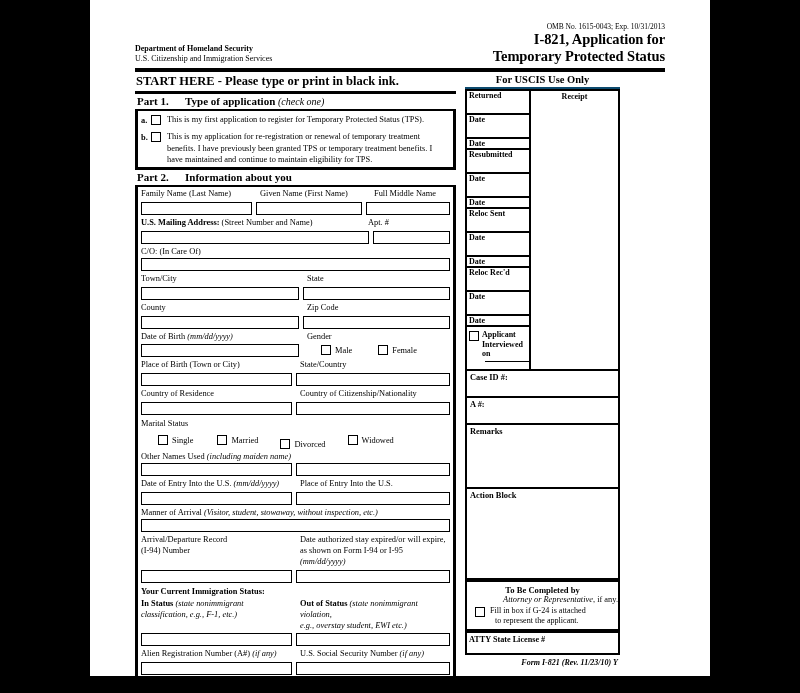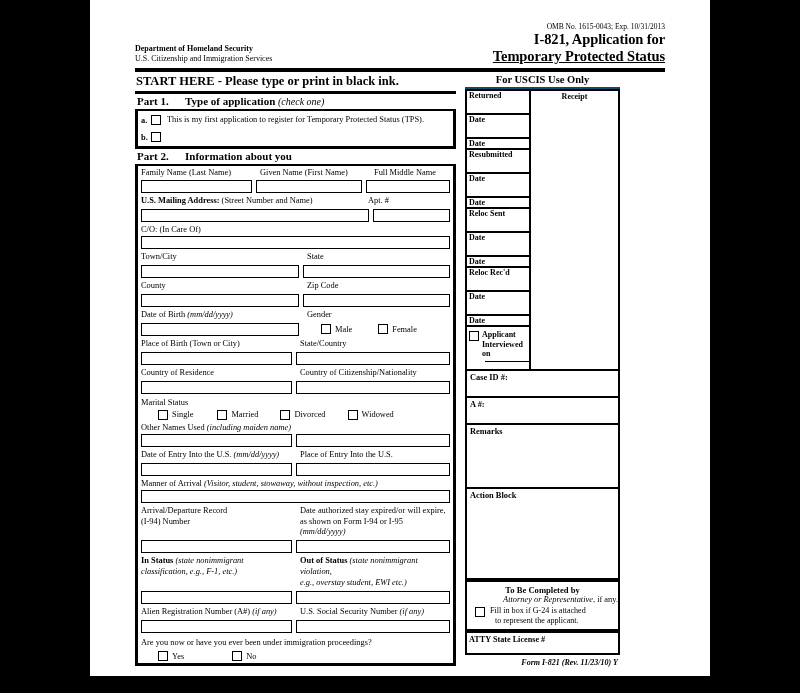--- a/index.html
+++ b/index.html
@@ -7,21 +7,21 @@
   .page{position:absolute;left:90px;top:0;width:620px;height:676px;background:#fff;}
   .sheet{position:absolute;left:45px;top:22px;width:530px;}
 
   
   .hdr{display:flex;align-items:flex-end;justify-content:space-between;}
   .dhs{font-size:8px;line-height:1.35;}
   .dhs .l1{font-weight:bold;}
   .omb{text-align:right;}
   .omb .oml{font-size:7.5px;line-height:1.2;}
   .omb .t1{font-size:14.5px;font-weight:bold;line-height:1.18;letter-spacing:-.1px;}
-  .omb .t2{font-size:14.5px;font-weight:bold;line-height:1.18;letter-spacing:-.1px;text-decoration:underline;}
+  .omb .t2{font-size:14.5px;font-weight:bold;line-height:1.18;letter-spacing:-.1px;}
 
   .rule{height:4px;background:#000;margin-top:3px;}
 
   .cols{display:flex;margin-top:1px;}
   .left{width:321px;}
   .right{width:155px;margin-left:9px;}
   .starthere{font-size:12.5px;font-weight:bold;padding:1px 0 2px 1px;border-bottom:3px solid #000;}
   .uscisttl{font-size:10.5px;font-weight:bold;text-align:center;padding:1px 0 2px;border-bottom:2px solid #0c4a6e;}
 
   .partbar{font-size:11px;font-weight:bold;padding:1px 0 2px 2px;border-bottom:2px solid #000;}
@@ -108,20 +108,21 @@
       </div>
       <div class="secwrap">
         <div class="opt">
           <span class="al">a.</span>
           <span class="cb"></span>
           <span class="tx">This is my first application to register for Temporary Protected Status (TPS).</span>
         </div>
         <div class="opt">
           <span class="al">b.</span>
           <span class="cb"></span>
+          <span class="tx">This is my application for re-registration or renewal of temporary treatment benefits.  I have previously been granted TPS or temporary treatment benefits.  I have maintained and continue to maintain eligibility for TPS.</span>
         </div>
       </div>
 
       <div class="partbar" style="border-top:3px solid #000;">
         <span class="pno">Part 2.</span><span>Information about you</span>
       </div>
 
       <div class="secwrap botline">
 
         <div class="row" style="padding-top:1px;">
@@ -206,21 +207,21 @@
         <div class="lbl" style="padding-top:2px;">Marital Status</div>
         <div class="cbrow" style="padding-left:20px;">
           <span class="itm" style="margin-right:24px;">
                 <span class="cb"></span>
                 <span>Single</span>
               </span>
           <span class="itm" style="margin-right:22px;">
                 <span class="cb"></span>
                 <span>Married</span>
               </span>
-          <span class="itm" style="margin-right:22px;">
+          <span class="itm" style="margin-right:22px;margin-top:8px;">
                 <span class="cb"></span>
                 <span>Divorced</span>
               </span>
           <span class="itm">
                 <span class="cb"></span>
                 <span>Widowed</span>
               </span>
         </div>
 
         <div class="lbl"><span>Other Names Used</span> <i>(including maiden name)</i></div>
@@ -251,20 +252,21 @@
           <div class="lbl" style="flex:1;padding-left:0;">
             <div>Date authorized stay expired/or will expire,</div>
             <div><span>as shown on Form I-94 or I-95</span> <i>(mm/dd/yyyy)</i></div>
           </div>
         </div>
         <div class="row">
           <div class="fld" style="flex:0 0 151px;"></div>
           <div class="fld"></div>
         </div>
 
+        <div class="lbl bold" style="padding-top:2px;">Your Current Immigration Status:</div>
         <div class="row">
           <div class="lbl" style="flex:0 0 155px;padding-left:0;">
             <div><b>In Status</b> <i>(state nonimmigrant</i></div>
             <div><i>classification, e.g., F-1, etc.)</i></div>
           </div>
           <div class="lbl" style="flex:1;padding-left:0;">
             <div><b>Out of  Status</b> <i>(state nonimmigrant violation,</i></div>
             <div><i>e.g., overstay student, EWI etc.)</i></div>
           </div>
         </div>

